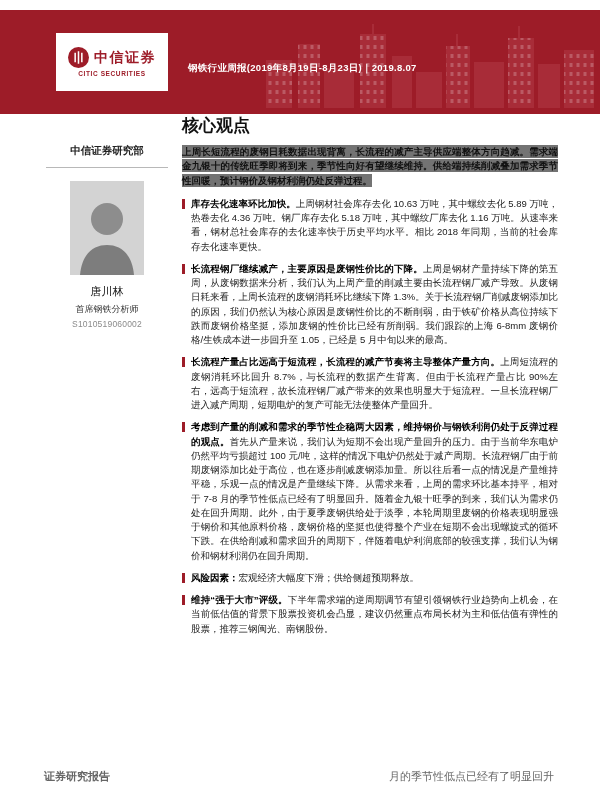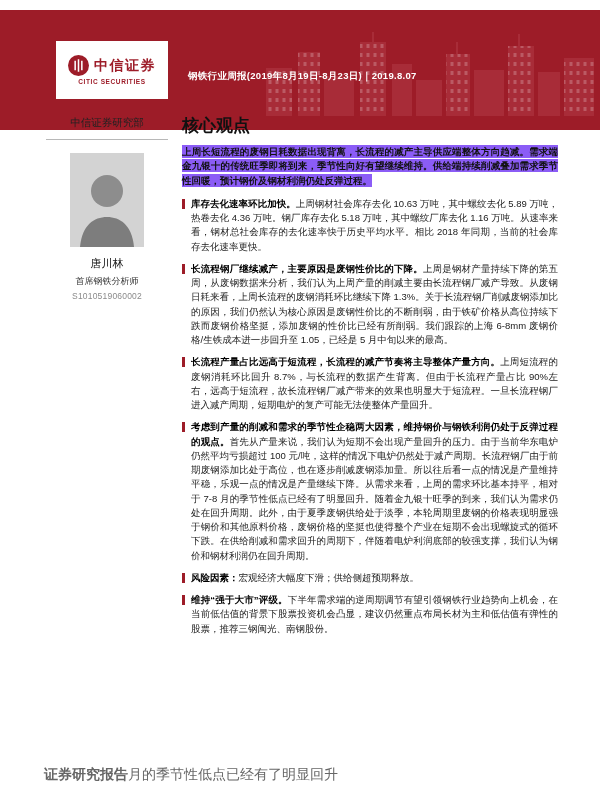--- a/index.html
+++ b/index.html
@@ -3,21 +3,21 @@
 <meta charset="utf-8">
 <style>
   html,body{margin:0;padding:0;}
   body{
     width:600px;height:800px;position:relative;overflow:hidden;
     background:#fff;color:#1a1a1a;
     font-family:"Liberation Sans","DejaVu Sans",sans-serif;
   }
   
   .masthead{
-    position:absolute;top:10px;left:0;right:0;height:120px;
+    position:absolute;top:10px;left:0;right:0;height:104px;
     background:#9d1c28;display:flex;align-items:center;
     padding-left:56px;box-sizing:border-box;overflow:hidden;
   }
   .skyline{position:absolute;right:0;top:0;height:100%;z-index:1;}
   .logo-box{
     position:relative;z-index:2;background:#fff;width:112px;height:58px;
     display:flex;flex-direction:column;align-items:center;justify-content:center;gap:2px;
     flex:0 0 112px;
   }
   .logo-row{display:flex;align-items:center;gap:5px;}
@@ -26,37 +26,37 @@
   .logo-en{color:#9d1c28;font-size:6.5px;letter-spacing:.6px;font-weight:bold;}
   .head-text{margin-left:20px;position:relative;z-index:2;}
   .report-title{margin:0;font-size:15.5px;font-weight:bold;color:#fff;letter-spacing:.5px;}
   .report-subtitle{margin-top:13px;font-size:9.5px;color:#fff;font-weight:600;letter-spacing:.3px;}
   
   .body-wrap{
     position:absolute;top:114px;left:0;right:0;
     display:flex;gap:14px;padding:0 42px 0 46px;box-sizing:border-box;
   }
   aside{flex:0 0 122px;text-align:center;}
-  .dept{font-size:10.5px;font-weight:normal;color:#222;padding:2px 0 9px;border-bottom:1px solid #b8b8b8;}
+  .dept{font-size:10.5px;font-weight:bold;color:#222;padding:2px 0 9px;border-bottom:1px solid #b8b8b8;margin-top:28px;}
   .photo{width:74px;height:94px;margin:13px auto 9px;background:linear-gradient(#dcdcdc,#c3c3c3);
     position:relative;overflow:hidden;}
   .analyst-name{font-size:11px;font-weight:normal;color:#111;margin-top:3px;}
   .analyst-role{font-size:9px;color:#333;margin-top:4px;}
   .analyst-license{font-size:8.5px;color:#8a8a8a;margin-top:3px;letter-spacing:.2px;}
   main{flex:1;min-width:0;}
   .section-title{margin:0 0 8px;font-size:17px;font-weight:bold;color:#111;}
   .summary{margin:0 0 9px;font-size:9.5px;line-height:1.5;font-weight:bold;color:#111;text-align:justify;}
-  .hl{background:#8b5cf6;padding:1px 0;-webkit-box-decoration-break:clone;box-decoration-break:clone;}
+  .hl{background:#737373;padding:1px 0;-webkit-box-decoration-break:clone;box-decoration-break:clone;}
   .bullet{position:relative;margin:0 0 8px;padding-left:9px;font-size:9.5px;line-height:1.5;text-align:justify;}
   .bullet .bar{position:absolute;left:0;top:2px;width:3px;height:10px;background:#9d1c28;}
   .bullet strong{color:#000;}
   
   footer{
-    position:absolute;bottom:16px;left:0;right:0;display:flex;
-    padding:0 46px 0 44px;box-sizing:border-box;font-size:14px;color:#555;
+    position:absolute;bottom:16px;left:0;right:0;display:flex;justify-content:space-between;
+    padding:0 46px 0 44px;box-sizing:border-box;font-size:11px;color:#555;
   }
   .footer-left{font-weight:bold;color:#666;}
   .footer-right{color:#666;}
 </style>
 </head>
 <body>
 
 <div class="page">
 
   <header class="masthead">

